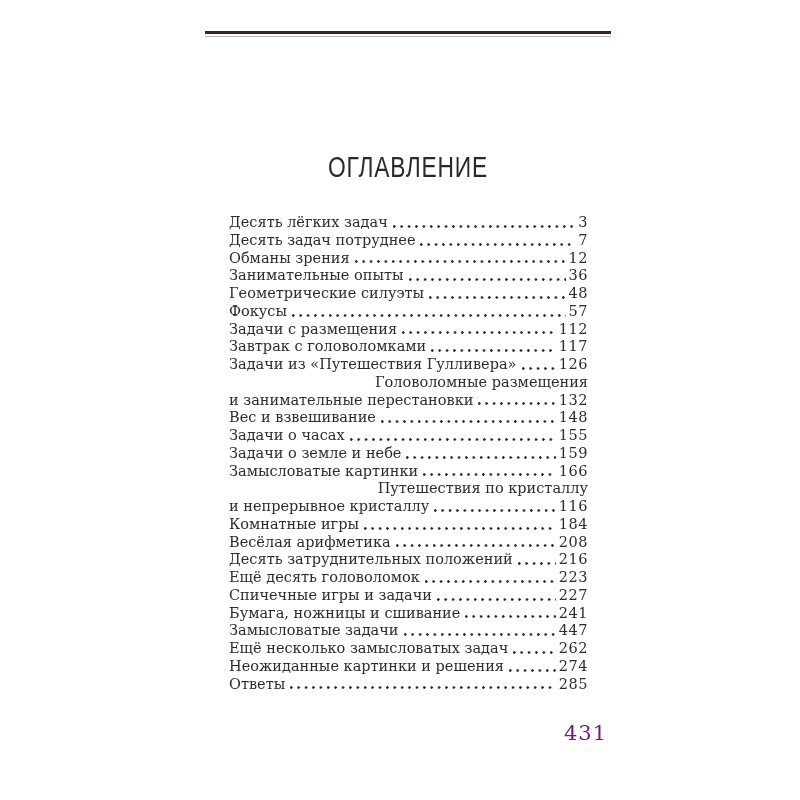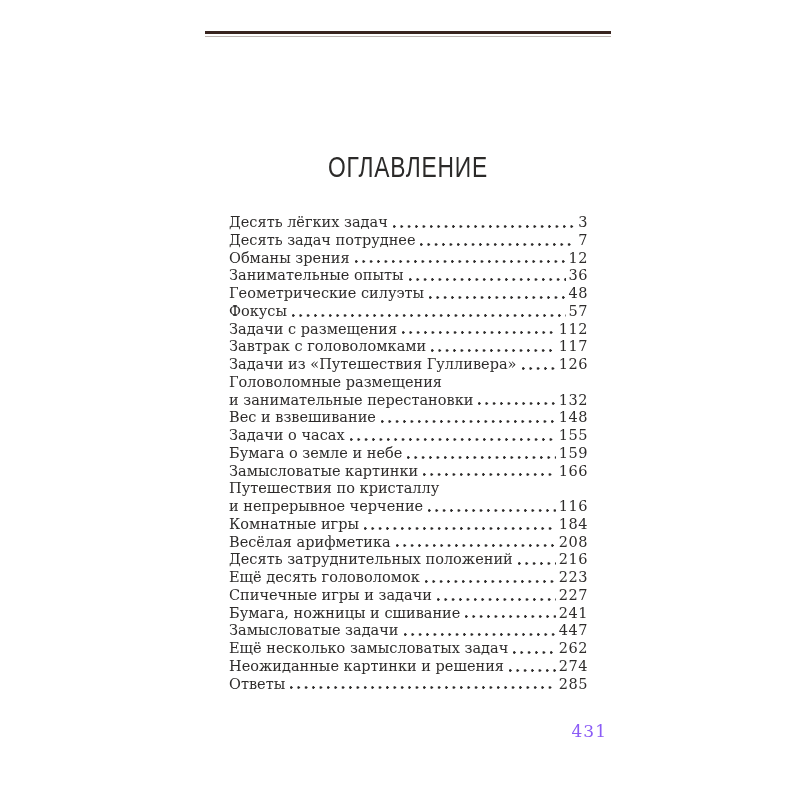--- a/index.html
+++ b/index.html
@@ -56,20 +56,21 @@
     top: 214px;
     width: 359px;
     font-size: 14.5px;
   }
   .toc-row {
     display: flex;
     align-items: baseline;
     height: 17.75px;
     line-height: 17.75px;
     white-space: nowrap;
+    justify-content: flex-end;
   }
   .toc-label {
     flex: 0 0 auto;
   }
   .toc-leader {
     flex: 1 1 auto;
     align-self: flex-end;
     height: 3px;
     margin: 0 3px 4px 5px;
     background-image: radial-gradient(circle at 1.3px 1.5px, #2e2c2b 1.15px, rgba(0,0,0,0) 1.45px);
@@ -81,23 +82,23 @@
     flex: 0 0 auto;
     letter-spacing: 0.5px;
   }
   
   .folio {
     position: absolute;
     left: 205px;
     top: 721px;
     width: 402px;
     text-align: right;
-    font-size: 17px;
+    font-size: 21px;
     letter-spacing: 1px;
-    color: #8b5cf6;
+    color: #701a75;
   }
 </style>
 </head>
 <body>
 
 <div class="page">
 
   <div class="top-rule">
     <div class="rule-dark"></div>
     <div class="rule-light"></div>
@@ -163,34 +164,34 @@
         <span class="toc-label">Вес и взвешивание</span>
         <span class="toc-leader"></span>
         <span class="toc-page-num">148</span>
       </div>
       <div class="toc-row">
         <span class="toc-label">Задачи о часах</span>
         <span class="toc-leader"></span>
         <span class="toc-page-num">155</span>
       </div>
       <div class="toc-row">
-        <span class="toc-label">Бумага о земле и небе</span>
+        <span class="toc-label">Задачи о земле и небе</span>
         <span class="toc-leader"></span>
         <span class="toc-page-num">159</span>
       </div>
       <div class="toc-row">
         <span class="toc-label">Замысловатые картинки</span>
         <span class="toc-leader"></span>
         <span class="toc-page-num">166</span>
       </div>
       <div class="toc-row">
         <span class="toc-label">Путешествия по кристаллу</span>
       </div>
       <div class="toc-row">
-        <span class="toc-label">и непрерывное черчение</span>
+        <span class="toc-label">и непрерывное кристаллу</span>
         <span class="toc-leader"></span>
         <span class="toc-page-num">116</span>
       </div>
       <div class="toc-row">
         <span class="toc-label">Комнатные игры</span>
         <span class="toc-leader"></span>
         <span class="toc-page-num">184</span>
       </div>
       <div class="toc-row">
         <span class="toc-label">Весёлая арифметика</span>

